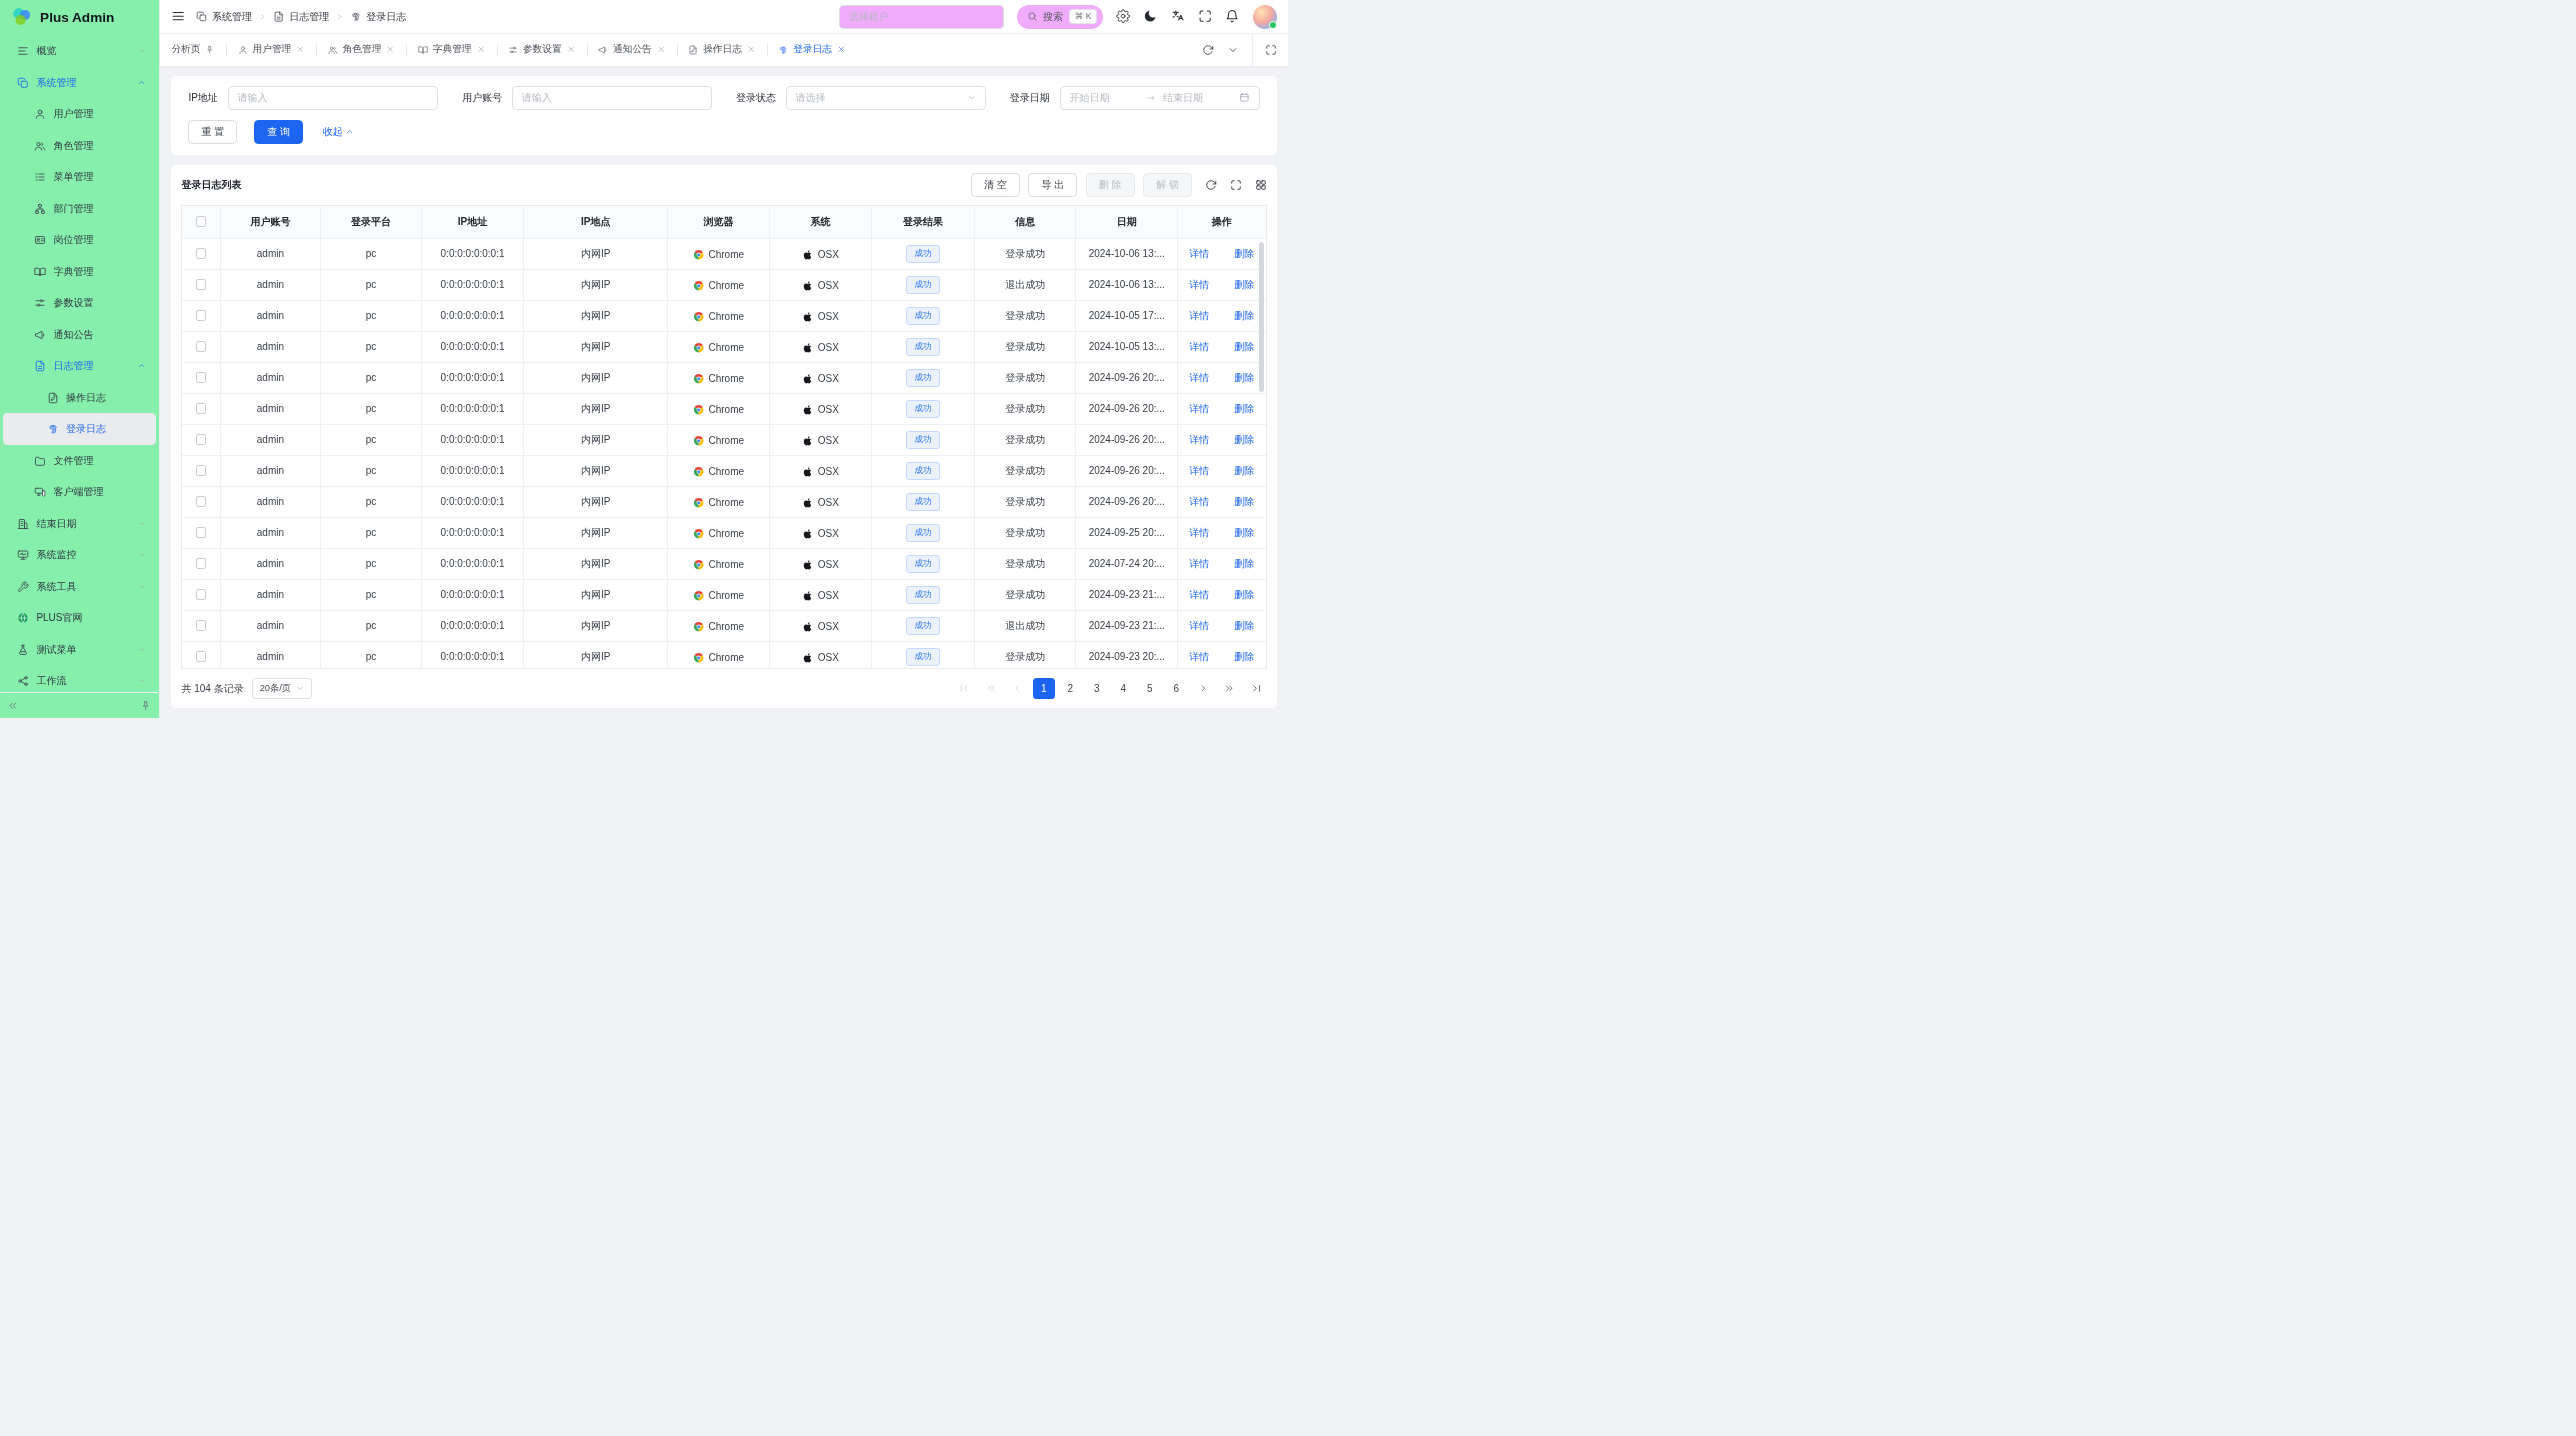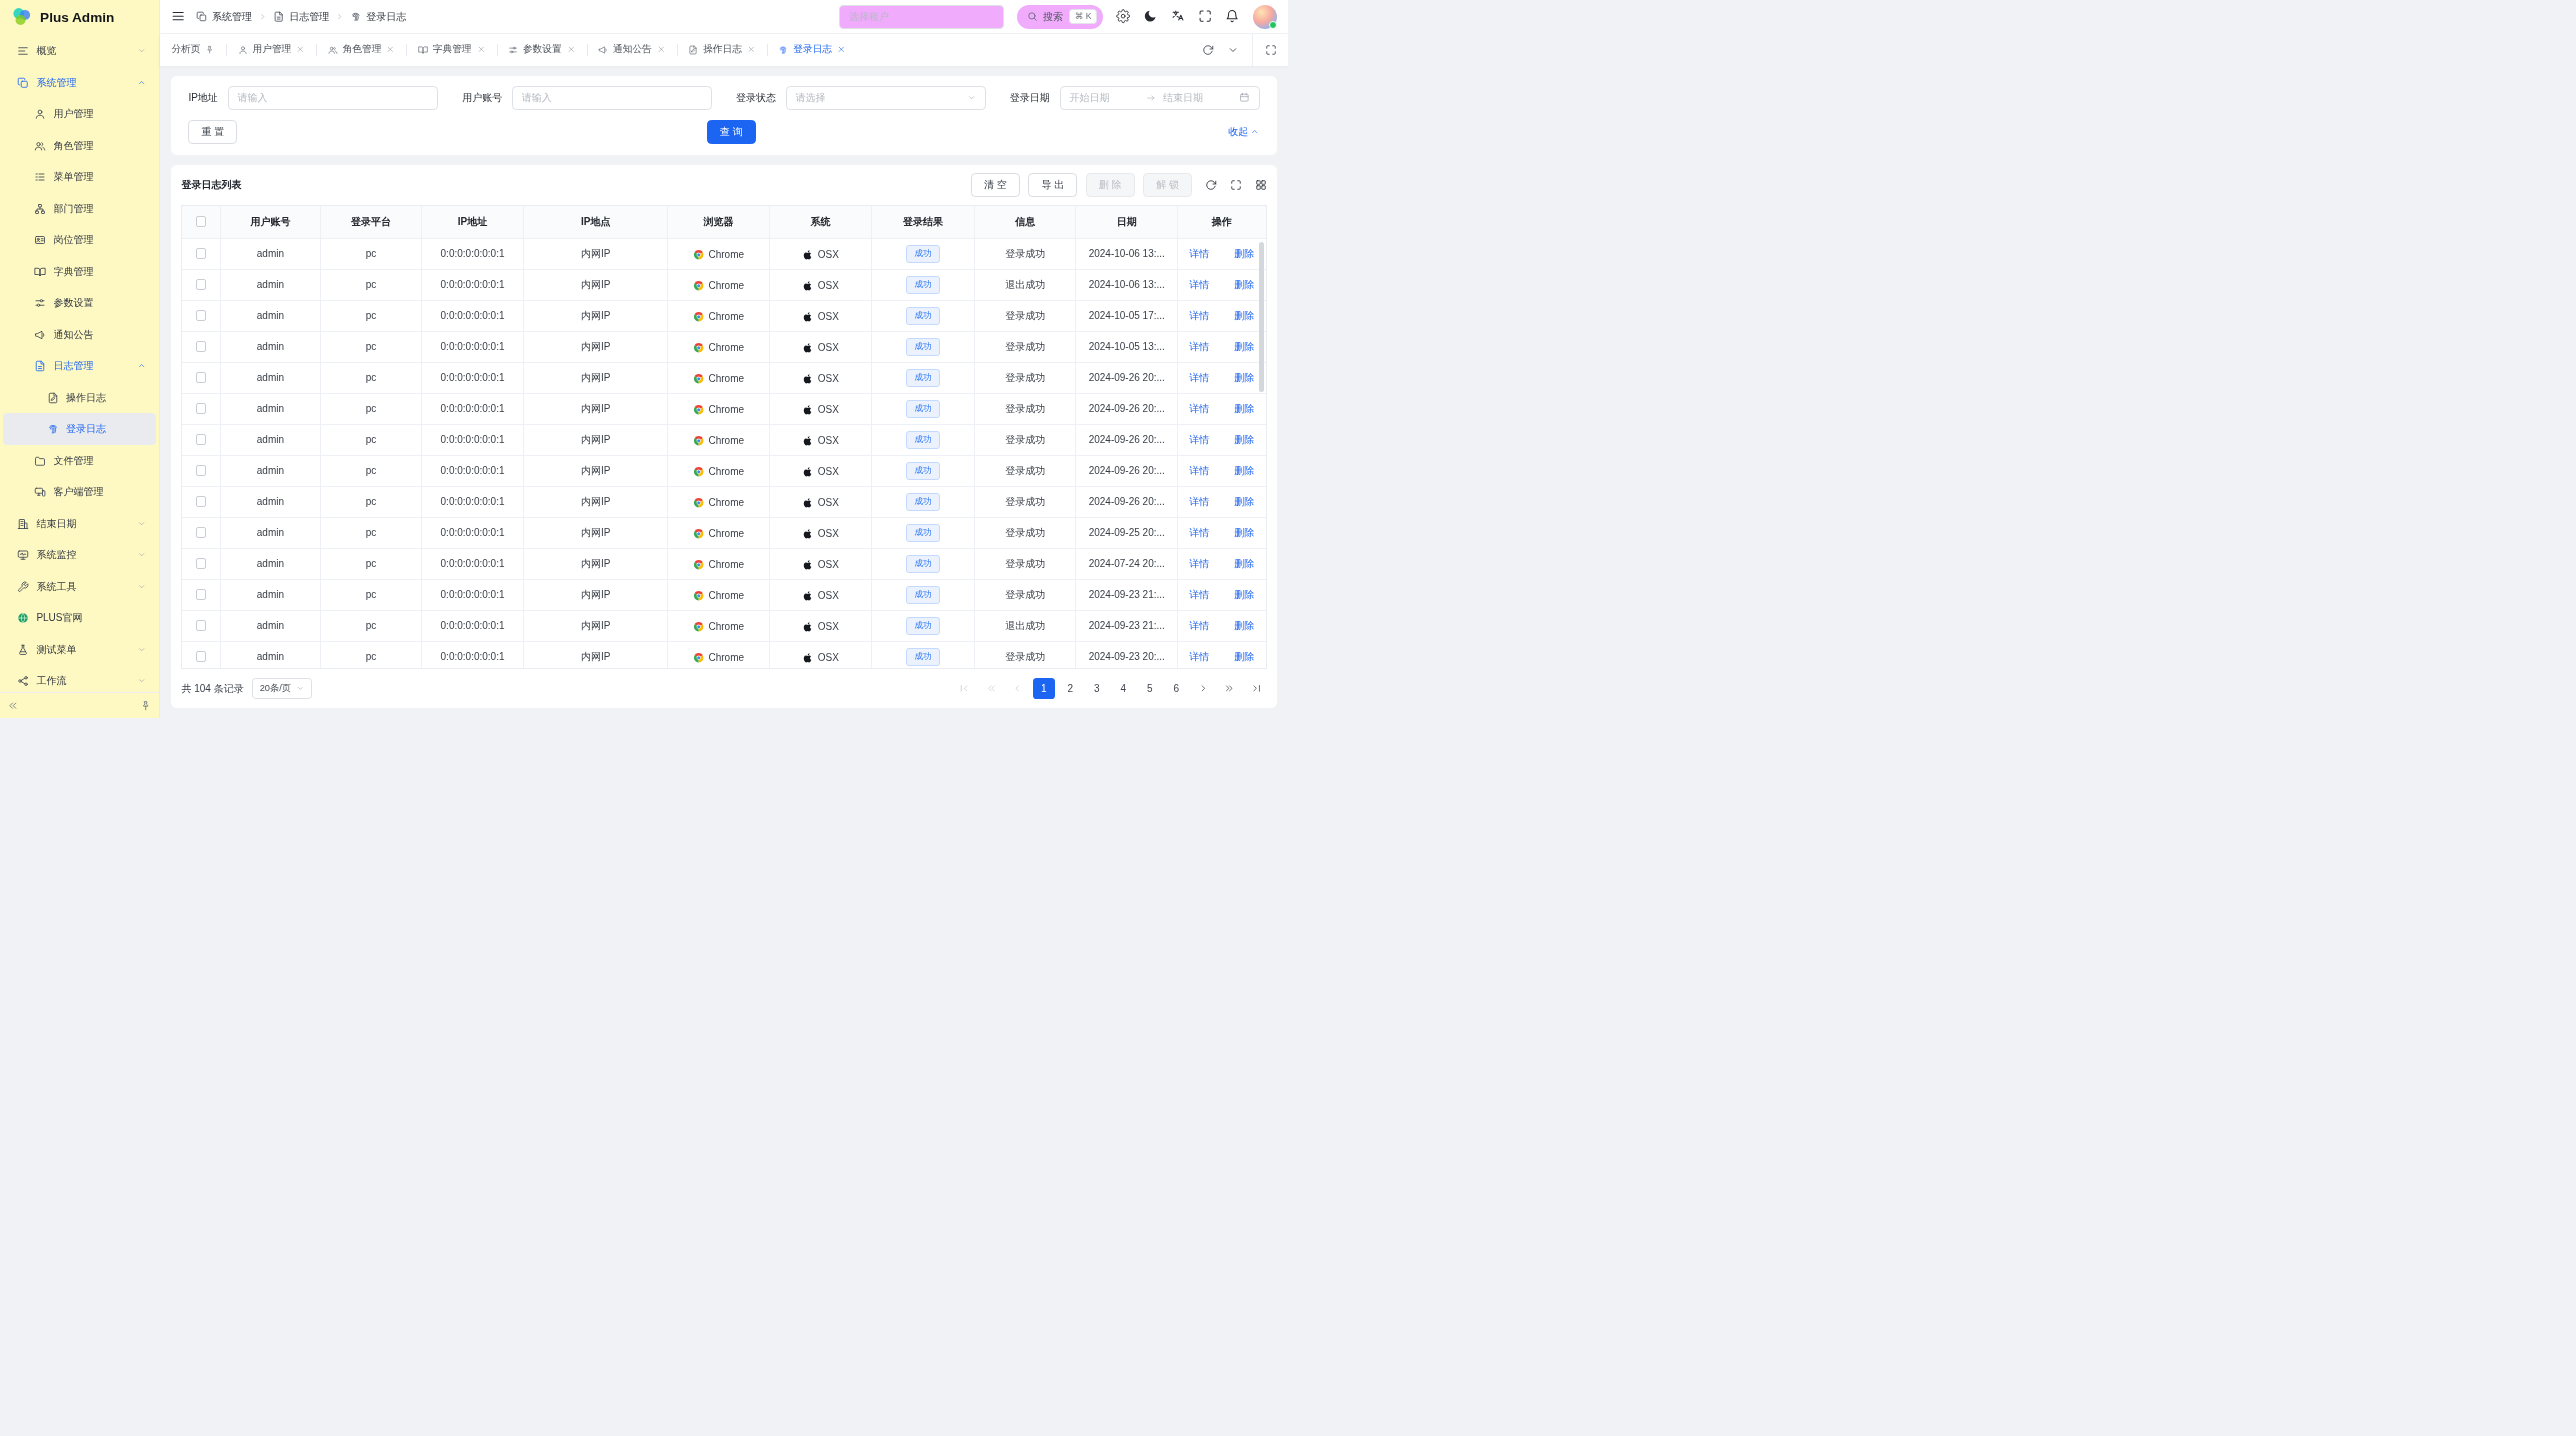--- a/index.html
+++ b/index.html
@@ -3,21 +3,21 @@
 <meta charset="utf-8">
 <style>
 :root{--primary:#1c64f2;--badge-bg:#ebf2fe;--badge-border:#c3d9fd;--badge-text:#2f77f6}
 *{margin:0;padding:0;box-sizing:border-box}
 html,body{width:1288px;height:718px}
 body{font-family:"Liberation Sans","DejaVu Sans",sans-serif;font-size:10px;color:#333;background:#f0f2f5;overflow:hidden}
 .icon{display:inline-flex;align-items:center;justify-content:center;flex:none}
 .icon svg{width:100%;height:100%;display:block}
 .app{display:flex;width:1288px;height:718px}
 
-.sidebar{width:160px;min-width:160px;background:#fef9c3;border-right:0.7px solid #e9ecef;display:flex;flex-direction:column}
+.sidebar{width:160px;min-width:160px;background:#86efac;border-right:0.7px solid #e9ecef;display:flex;flex-direction:column}
 .logo{height:34px;display:flex;align-items:center;gap:7.2px;padding:0 11.4px;flex:none;cursor:pointer}
 .logo-mark{width:21.5px;height:21.5px}
 .logo-title{font-size:13.6px;font-weight:700;color:#12151a;white-space:nowrap}
 .menu{flex:1;overflow:hidden;padding-top:1.4px}
 .menu-item{height:31.5px;display:flex;align-items:center;gap:7.2px;padding:0 10px 0 14.3px;margin:0 2.9px;border-radius:4.3px;color:#2f3540;cursor:pointer;white-space:nowrap;font-size:10px}
 .menu-item.lvl1{padding-left:31.5px}
 .menu-item.lvl2{padding-left:44px}
 .menu-item .mi-icon{width:12px;height:12px;color:#3c434e}
 .menu-item.active{color:var(--primary)}
 .menu-item.active .mi-icon,.menu-item.active .mi-chev{color:var(--primary)}
@@ -67,21 +67,21 @@
 .control{height:24px;border:0.7px solid #dde1e6;border-radius:4.3px;background:#fff;display:flex;align-items:center;padding:0 8.6px;flex:1;min-width:0;font-size:10px;font-family:inherit;outline:none}
 input.control{color:#333;display:block}
 input.control::placeholder{color:#b4b9c0}
 .ph{color:#b4b9c0;overflow:hidden;white-space:nowrap}
 .select-control{justify-content:space-between;cursor:pointer}
 .chev-gray{width:9.3px;height:9.3px;color:#a2a8b1}
 .range-control{gap:7.2px;cursor:pointer}
 .range-control .grow{flex:1}
 .range-arrow{width:10px;height:10px;color:#b4b9c0}
 .cal-ic{width:10.7px;height:10.7px;color:#a2a8b1}
-.filter-actions{display:flex;justify-content:space-between;align-items:center;gap:17px;margin-top:10px}
+.filter-actions{display:flex;justify-content:flex-start;align-items:center;gap:17px;margin-top:10px}
 .btn{height:24px;padding:0 12px;border:0.7px solid #d9dde2;border-radius:4.3px;background:#fff;color:#3a4049;font-size:10px;cursor:pointer;font-family:inherit;white-space:nowrap}
 .btn.primary{background:var(--primary);border-color:var(--primary);color:#fff}
 .btn.disabled{background:#f5f6f8;border-color:#e7e9ec;color:#b9bec6;cursor:not-allowed}
 .collapse-link{display:inline-flex;align-items:center;gap:2.1px;color:var(--primary);cursor:pointer;margin-left:2.9px}
 .collapse-link .icon{width:9.3px;height:9.3px}
 
 .table-card{background:#fff;border-radius:5.7px;flex:1;min-height:0;display:flex;flex-direction:column;padding:0 10px}
 .card-head{height:40px;flex:none;display:flex;align-items:center}
 .card-title{font-size:10px;font-weight:700;color:#1d222a}
 .head-actions{margin-left:auto;display:flex;align-items:center;gap:8.6px}

